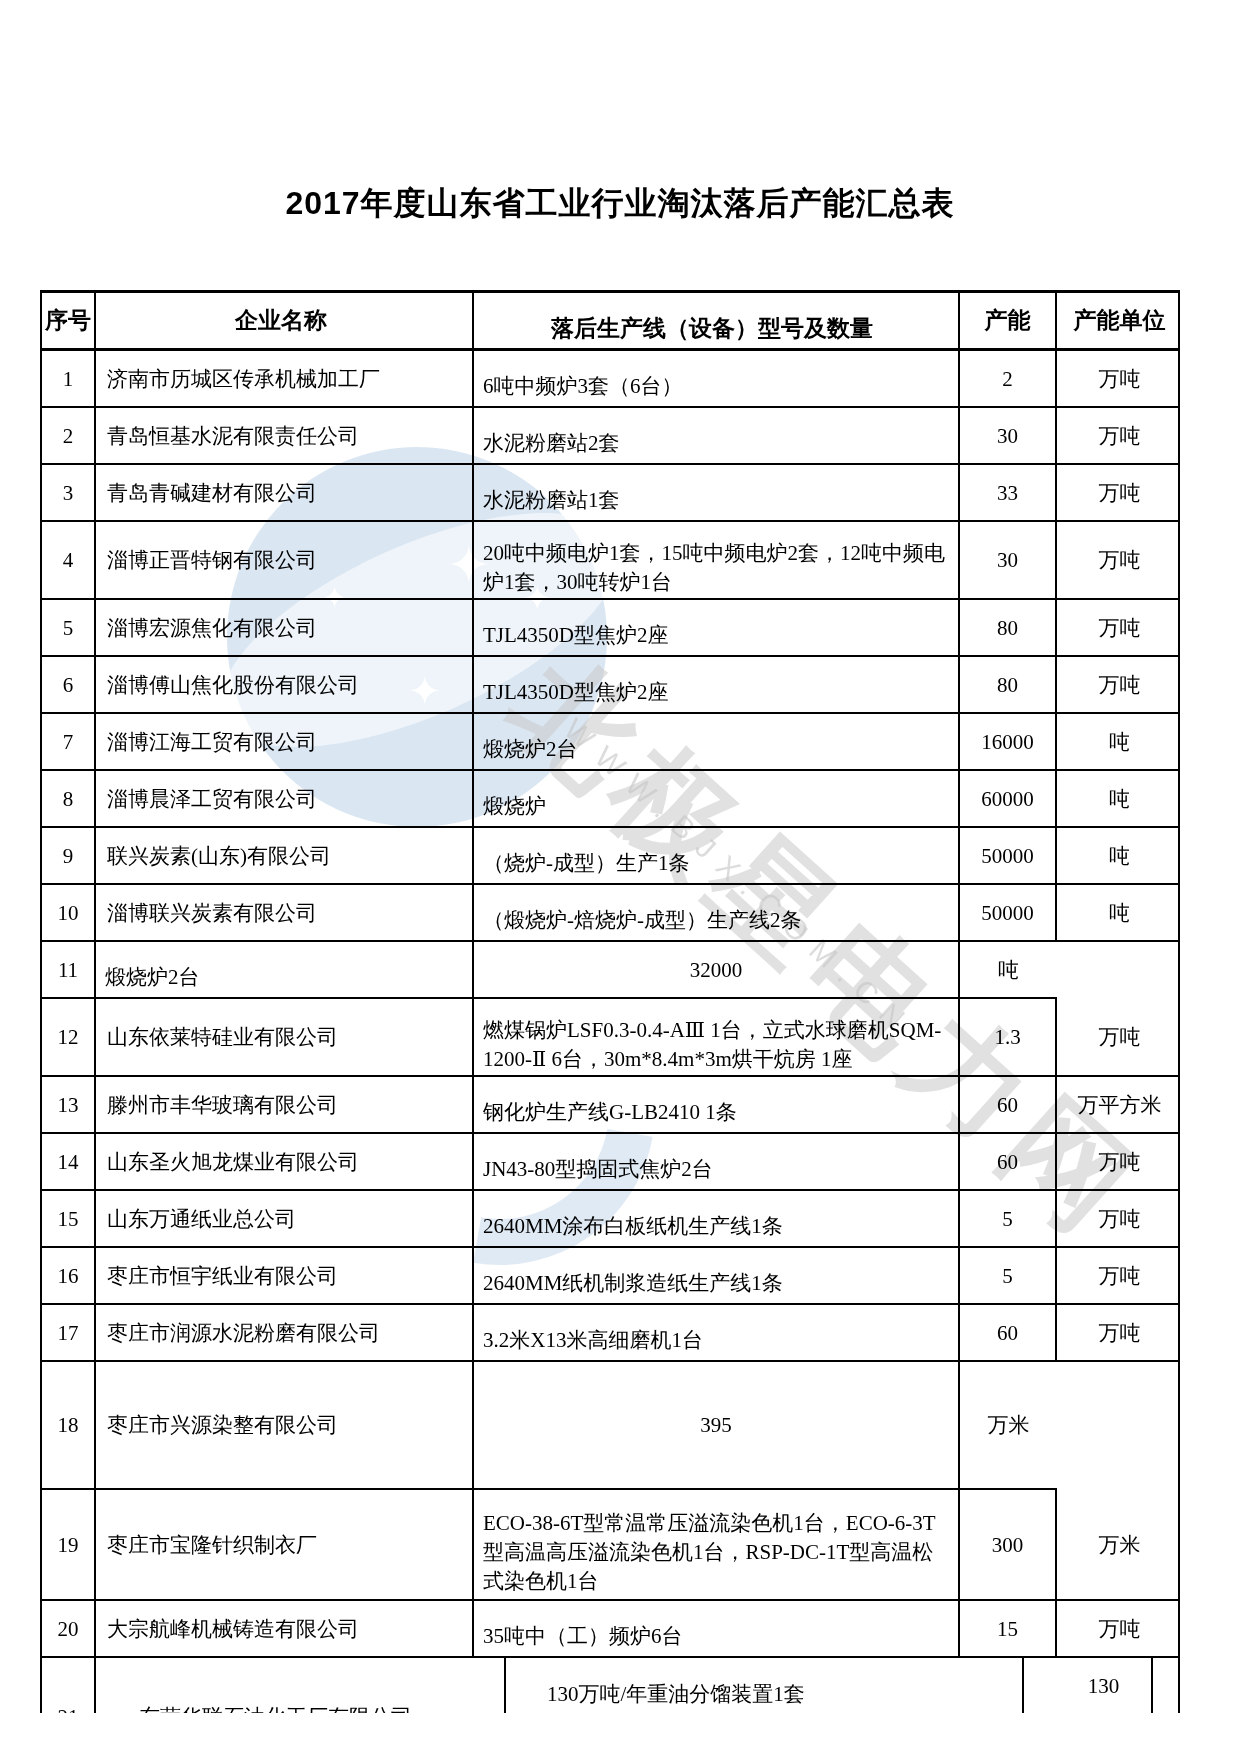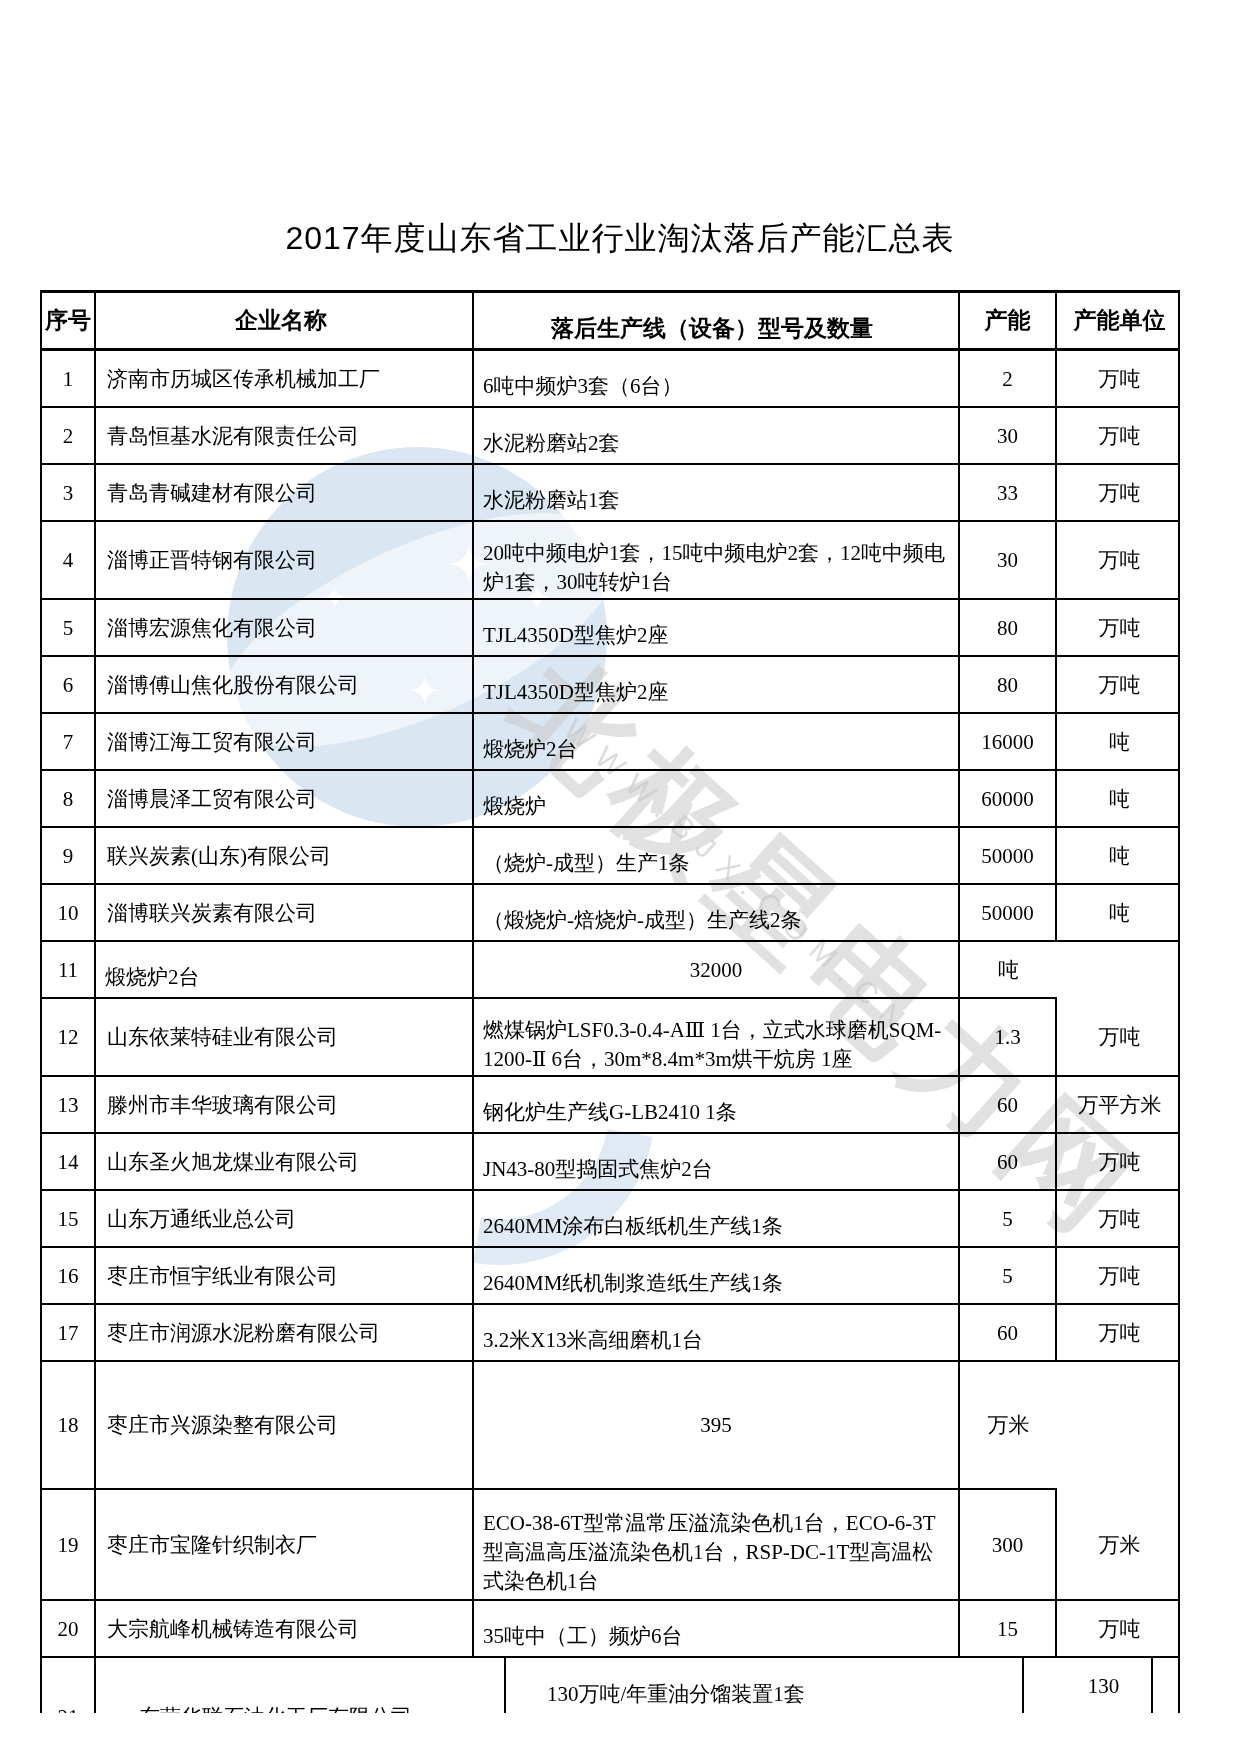--- a/index.html
+++ b/index.html
@@ -52,21 +52,21 @@
     font-size:30px; letter-spacing:13px; color:#c6c6c6; opacity:.6;
     transform:rotate(42deg); transform-origin:left top;
     white-space:nowrap;
     font-family:"Liberation Sans","DejaVu Sans",sans-serif;
   }
   
   .title {
     position:absolute; top:182px; left:0; right:0; z-index:2;
     text-align:center;
     font-family:"Liberation Sans","DejaVu Sans",sans-serif;
-    font-size:32px; font-weight:normal; letter-spacing:1px;margin-top:35px;
+    font-size:32px; font-weight:bold; letter-spacing:1px;
   }
   
   .cap-table {
     position:absolute; left:40px; top:290px; z-index:1;
     width:1140px; height:1423px;
     border:2px solid #000; border-top-width:3px; border-bottom:none;
     overflow:hidden;
     background:transparent;
   }
   .trow {

